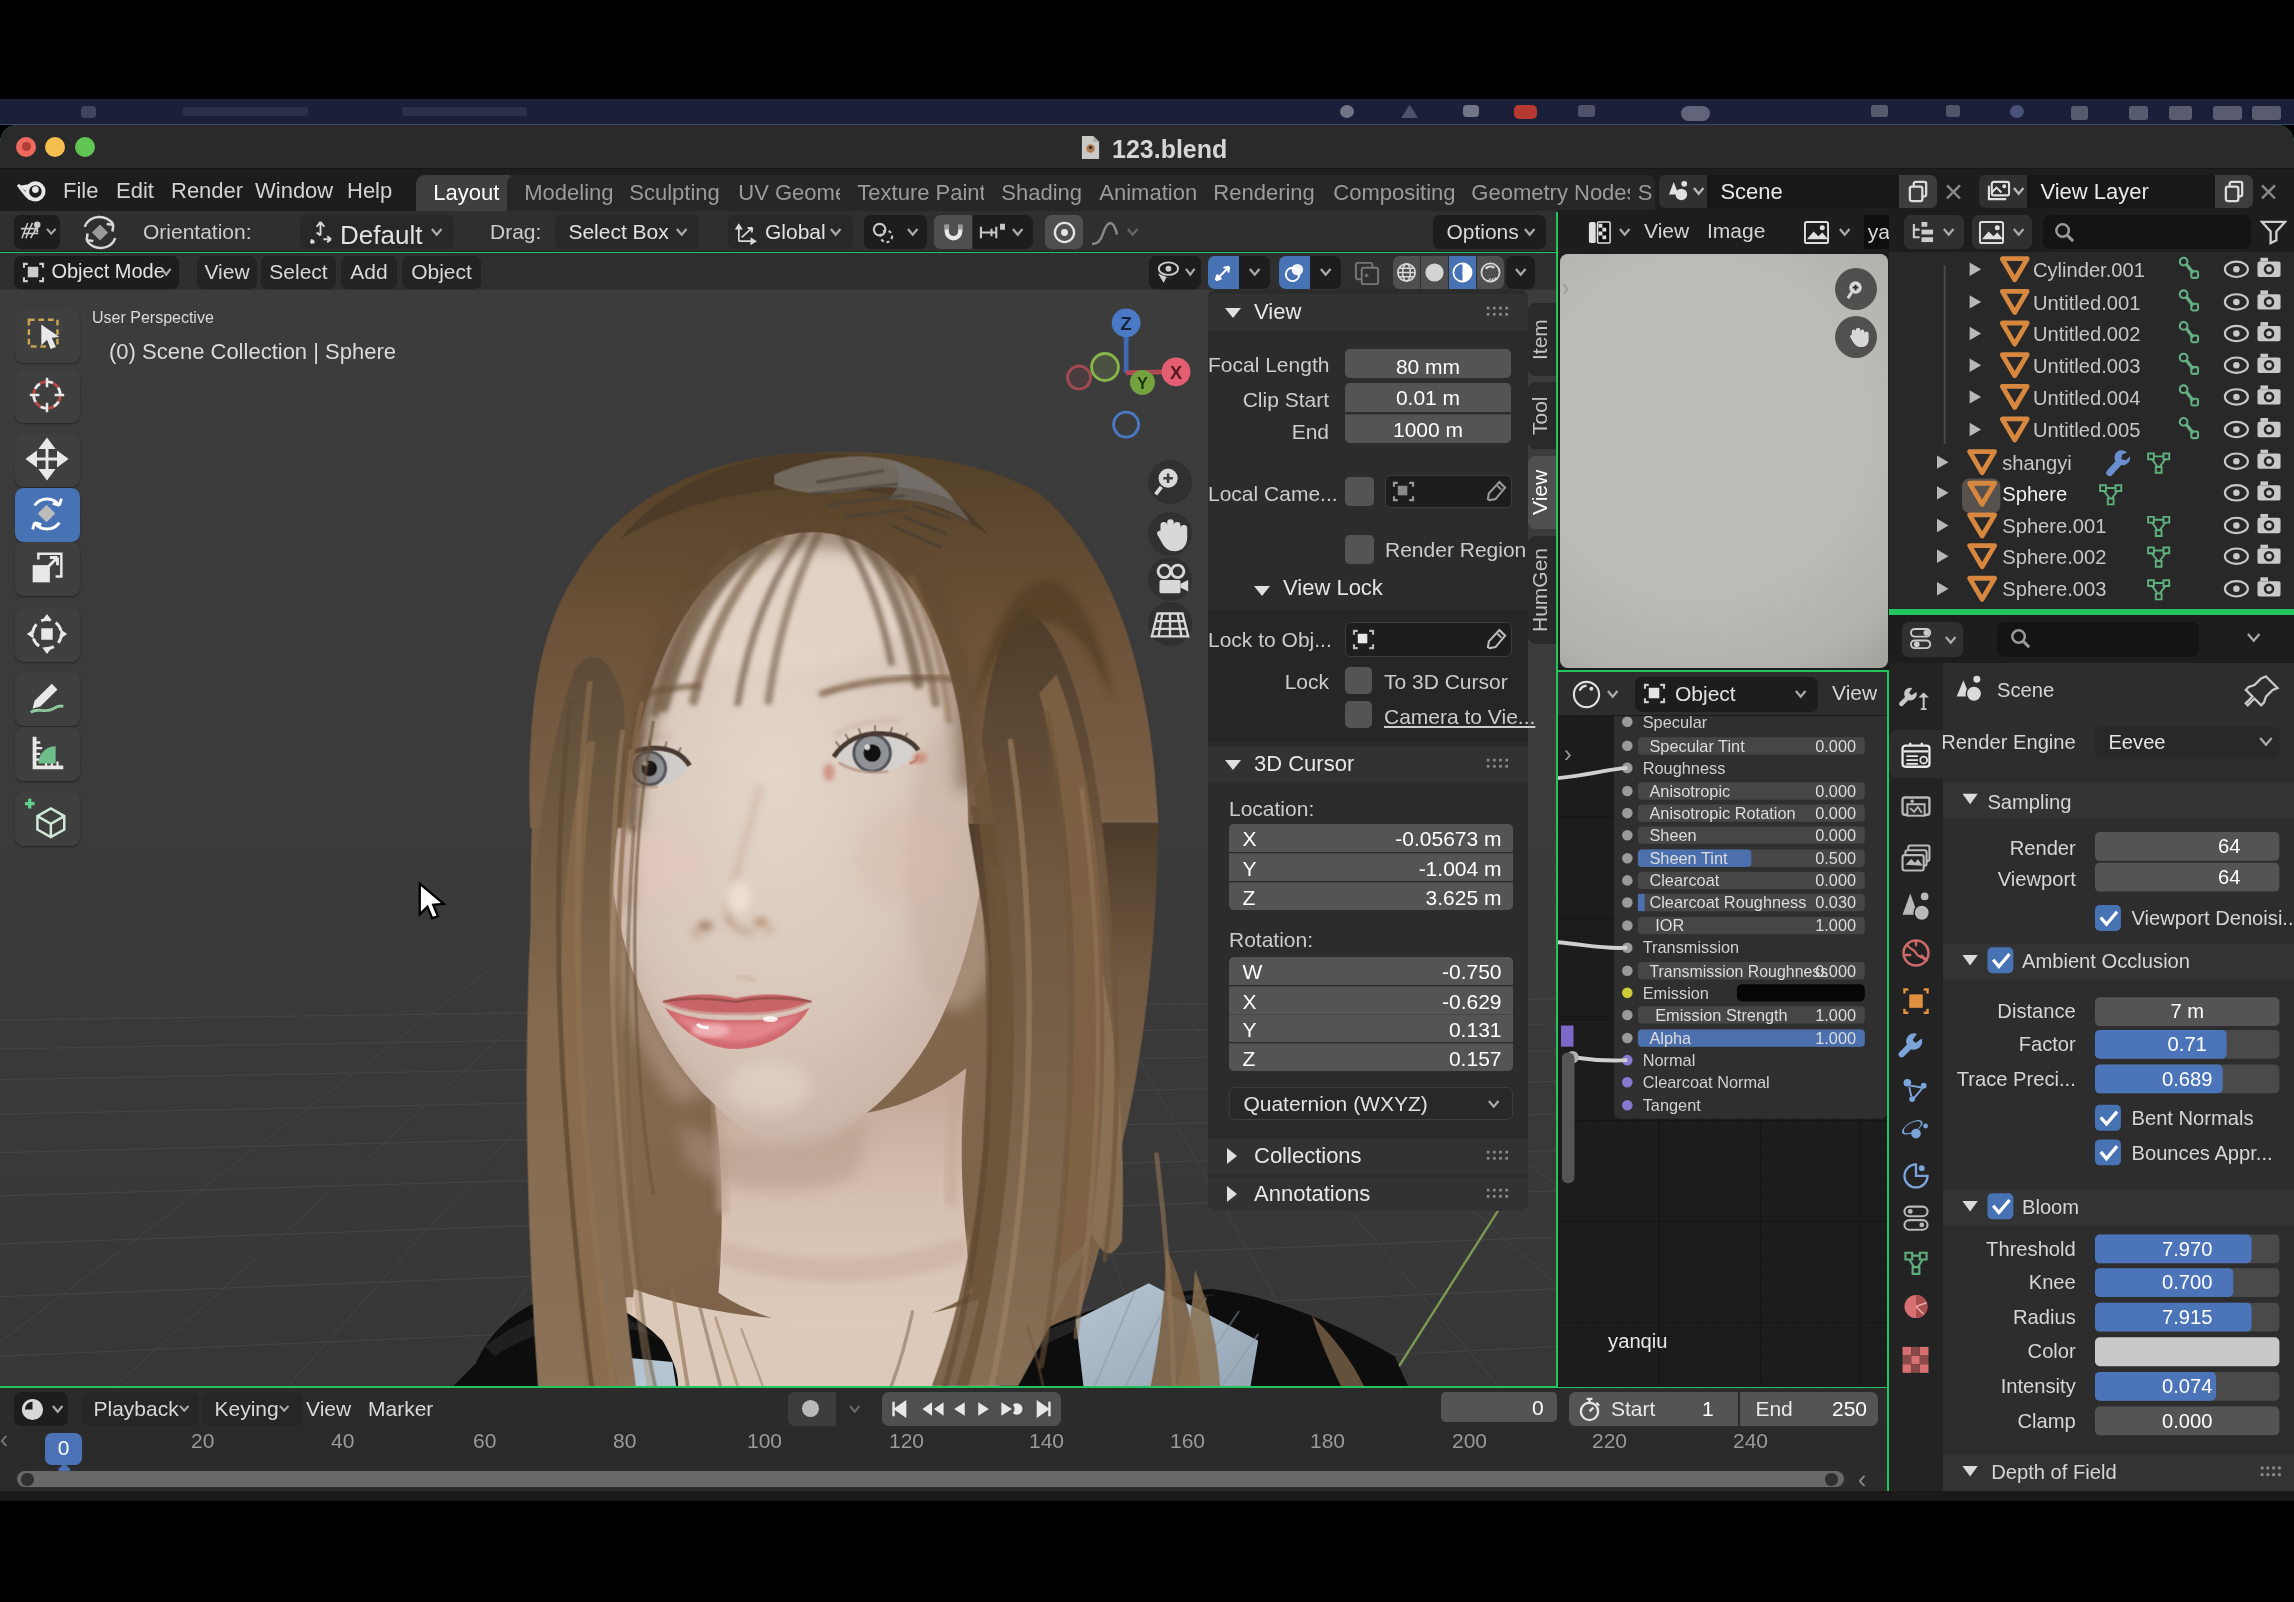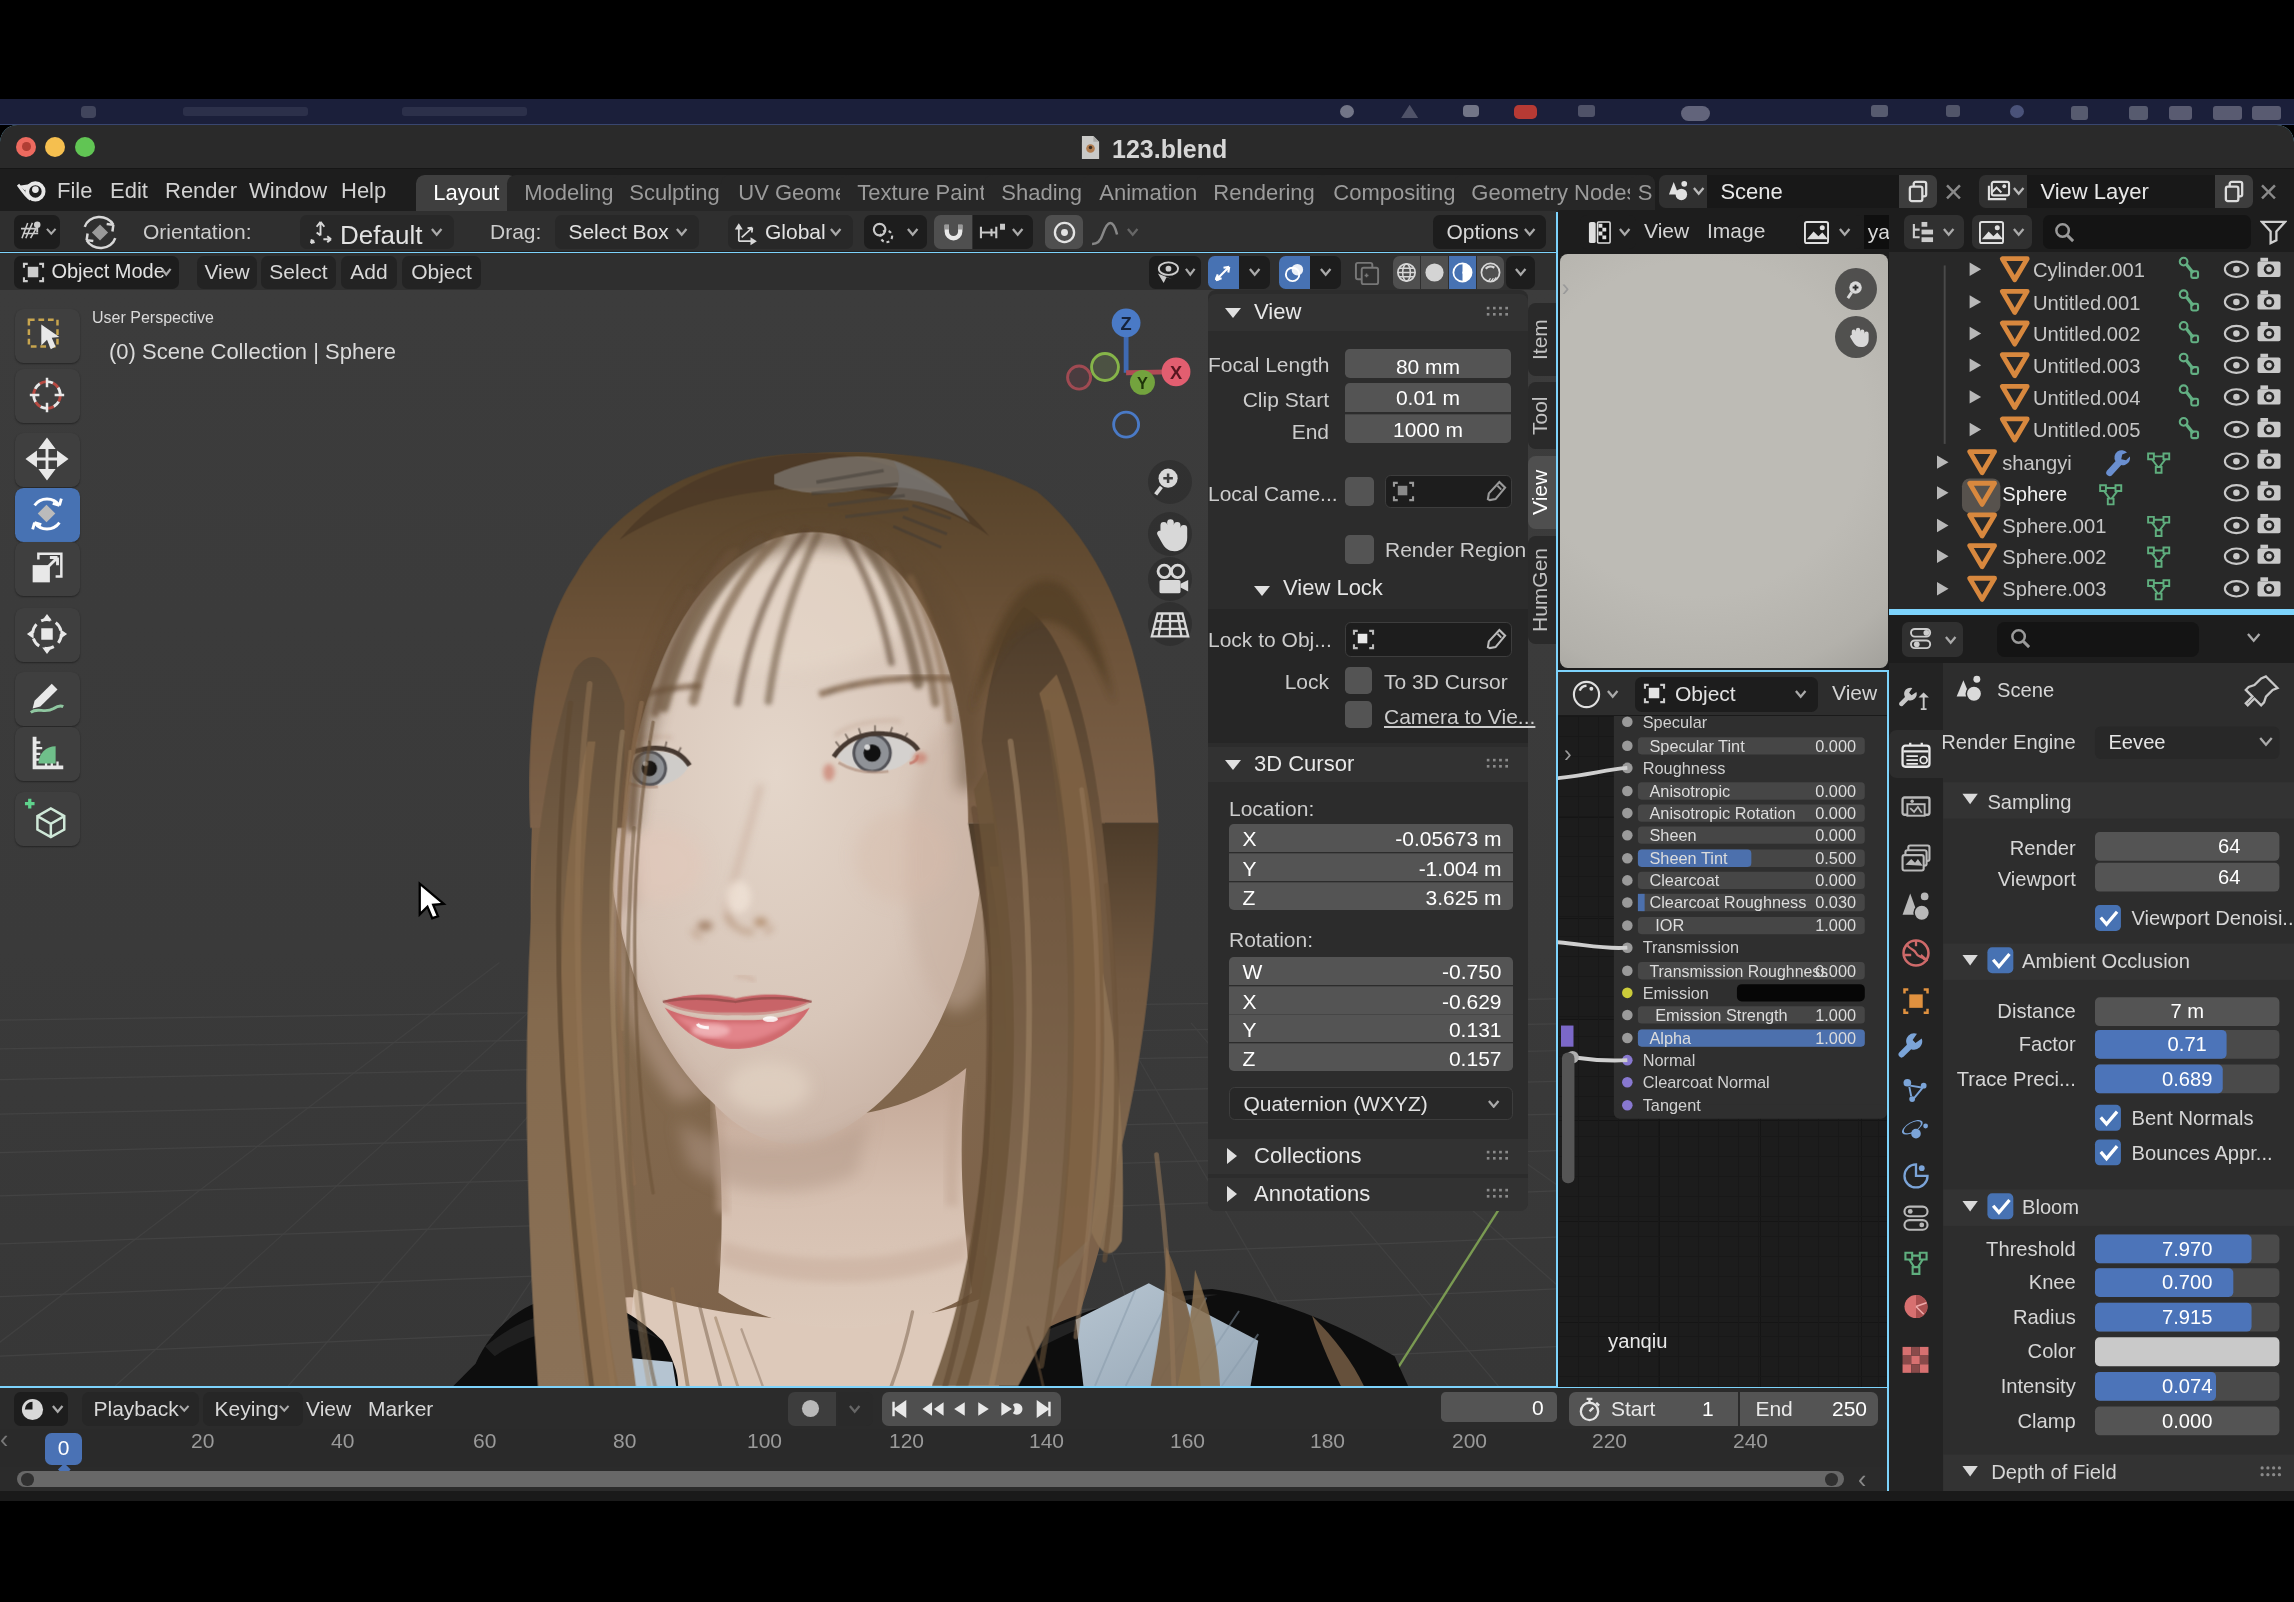--- a/index.html
+++ b/index.html
@@ -1,24 +1,24 @@
 <!DOCTYPE html>
 <html><head><meta charset="utf-8">
 <style>
 html,body{margin:0;padding:0;width:2294px;height:1602px;background:#000;overflow:hidden;
  font-family:"Liberation Sans",sans-serif;-webkit-font-smoothing:antialiased;}
 *{box-sizing:border-box;}
 .abs{position:absolute;}
 #menustrip{left:0;top:99px;width:2294px;height:26px;background:#1b1f3a;border-bottom:1.9px solid #39466f;}
-#window{left:0;top:125px;width:2294px;height:1366px;background:#7dd3fc;border-radius:17.3px 17.3px 0 0;}
+#window{left:0;top:125px;width:2294px;height:1366px;background:#22c55e;border-radius:17.3px 17.3px 0 0;}
 #titlebar{left:0;top:0;width:2294px;height:44px;background:#2a2a2a;border-radius:17.3px 17.3px 0 0;border-bottom:1px solid #161616;}
 .tl{width:20px;height:20px;border-radius:50%;top:11.5px;}
 #ttext{top:9.6px;left:1112px;color:#d6d6d6;font-size:25px;font-weight:bold;}
 #topbar{left:0;top:44px;width:2294px;height:42px;background:#1d1d1d;color:#cfcfcf;font-size:22px;}
-.menu{top:8.6px;color:#d2d2d2;}
+.menu{top:8.6px;color:#d2d2d2;margin-left:6px;}
 .wtab{top:5.8px;height:37px;border-radius:8.6px 8.6px 0 0;background:#272727;color:#9b9b9b;font-size:22px;
  padding:4.8px 17.3px 0 17.3px;white-space:nowrap;}
 .wtab.act{background:#3f3f3f;color:#fff;}
 #toolrow{left:0;top:86px;width:1556px;height:41px;background:#2f2f2f;border-bottom:1px solid #202020;}
 #vpheader{left:0;top:128px;width:1556px;height:37px;background:#2f2f2f;}
 .lbl{color:#cccccc;font-size:21px;white-space:nowrap;}
 #viewport{left:0;top:165px;width:1556px;height:1096px;overflow:hidden;background:#3b3b3b;}
 #imged{left:1558px;top:85px;width:331px;height:460px;background:#1d1d1d;}
 #nodeed{left:1558px;top:547px;width:329px;height:715px;background:#1d1d1d;}
 #outliner{left:1889px;top:85px;width:405px;height:399px;background:#282828;}

